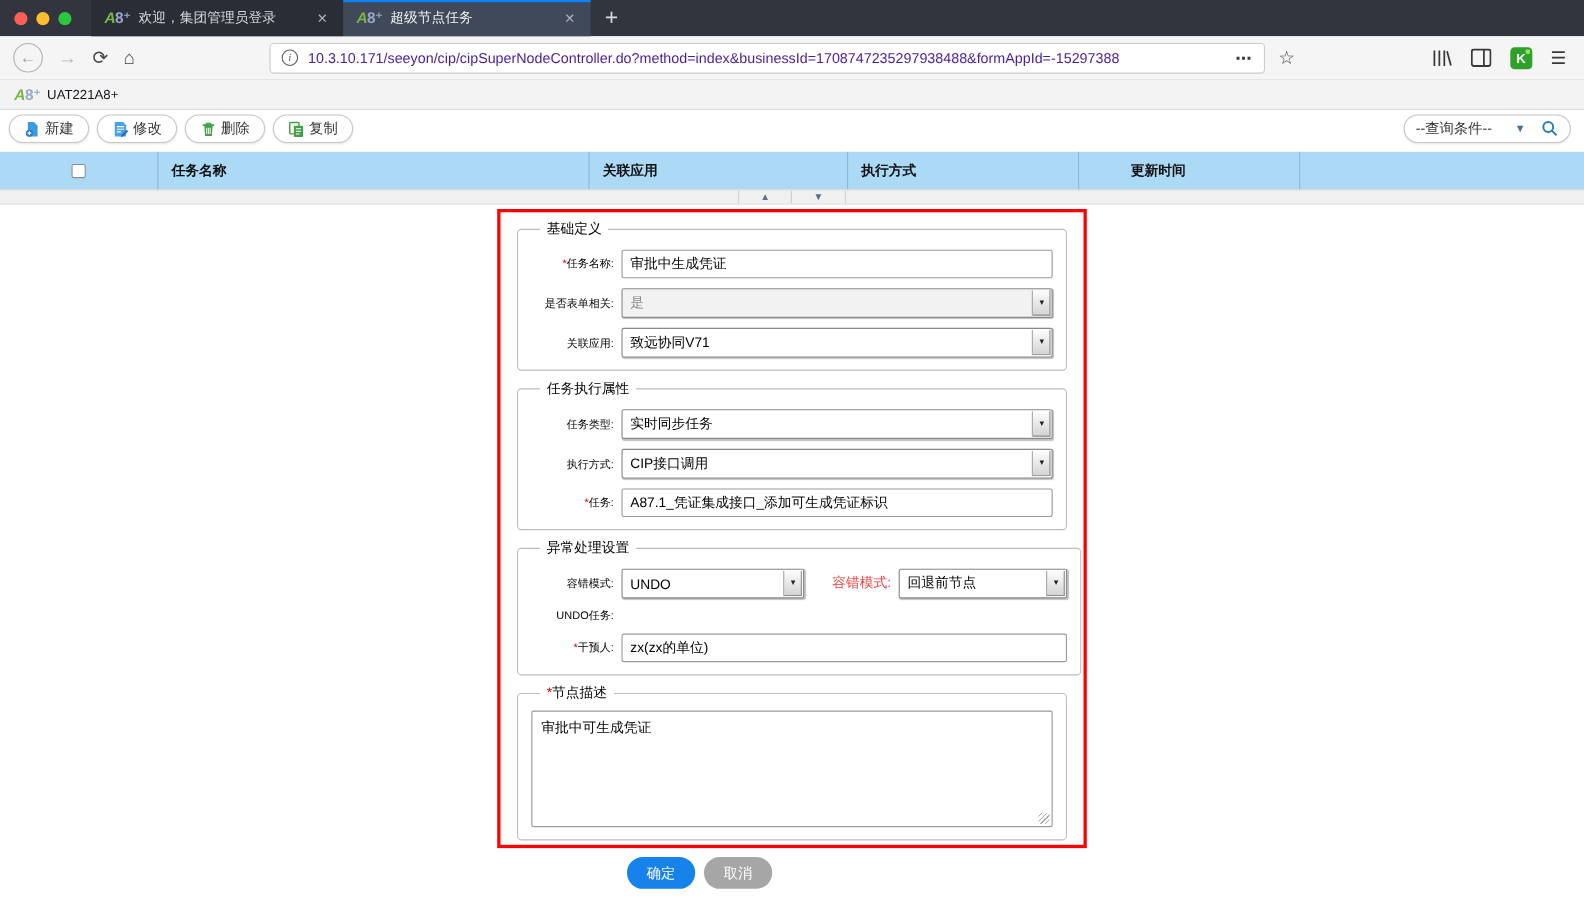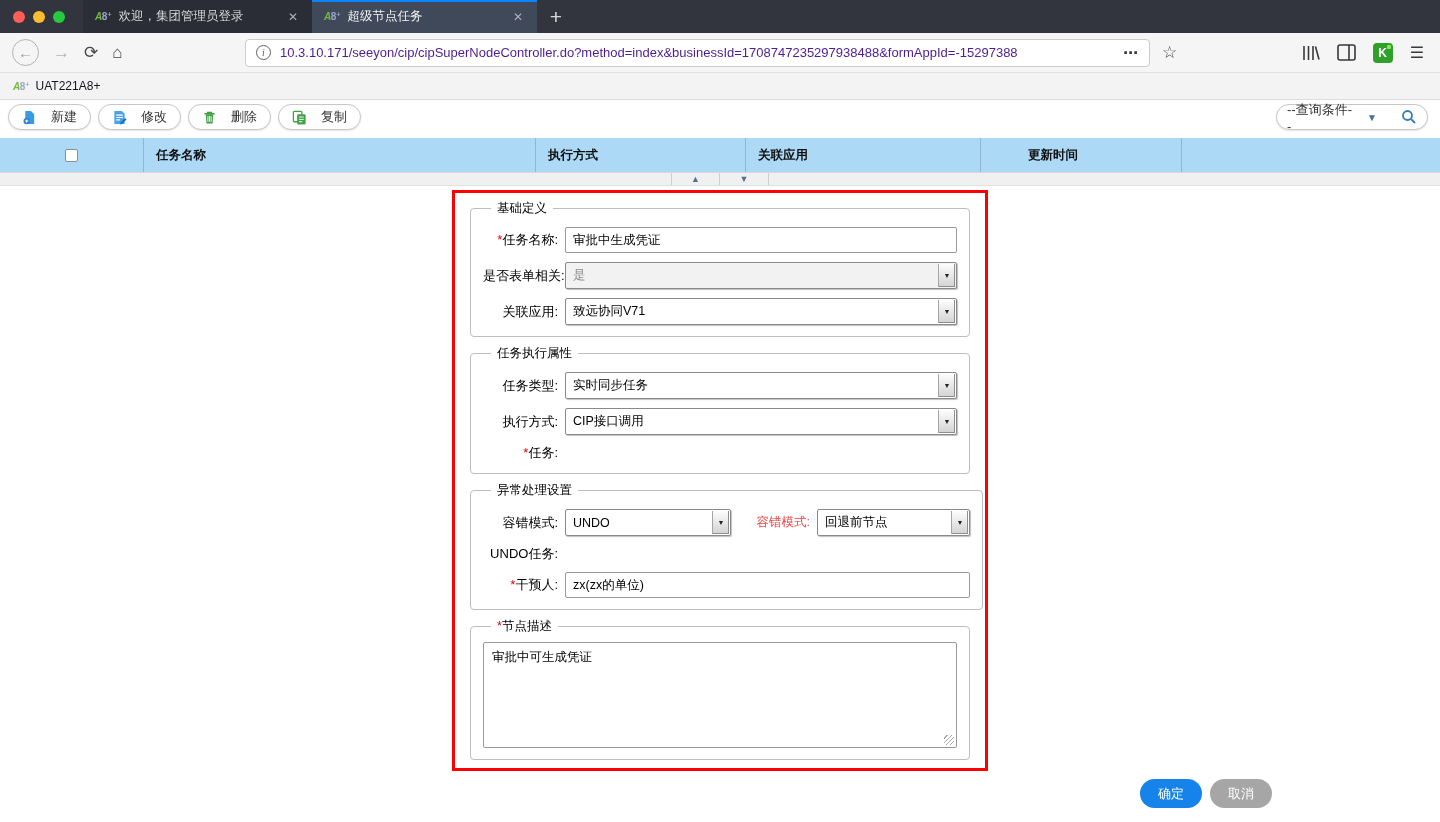--- a/index.html
+++ b/index.html
@@ -9,21 +9,21 @@
 
   
   .tabbar { height:33px; background:#32353e; display:flex; align-items:stretch; }
   .traffic { display:flex; gap:8px; align-items:center; padding:0 18px 0 13px; }
   .light { width:12px; height:12px; border-radius:50%; }
   .light.red{ background:#ff5e57; } .light.yellow{ background:#febc2e; } .light.green{ background:#28c840; }
   .tab { width:229px; display:flex; align-items:center; gap:7px; padding:0 10px 0 12px; font-size:12.5px; position:relative; }
   .tab.inactive { background:#2a2d36; color:#d5d7db; }
   .tab.active { background:#3f4959; color:#f2f3f5; width:225px; }
   .tab.active::before { content:""; position:absolute; top:0; left:0; right:0; height:2px; background:#0a84ff; }
-  .fav { font-size:10px; font-weight:bold; white-space:nowrap; letter-spacing:-0.5px; }
+  .fav { font-size:14px; font-weight:bold; white-space:nowrap; letter-spacing:-0.5px; }
   .fav .fa { color:#76b93e; font-style:italic; }
   .fav .f8 { color:#9aa7c9; }
   .tab-title { flex:1; white-space:nowrap; overflow:hidden; }
   .tab-close { color:#aeb1b9; font-size:12px; padding:2px 4px; }
   .newtab { width:38px; display:flex; align-items:center; justify-content:center; color:#d5d7db; font-size:21px; font-weight:300; }
 
   
   .navbar { height:40px; background:#f5f5f6; border-bottom:1px solid #e0e0e2; display:flex; align-items:center; padding:0 10px; }
   .nav-left { display:flex; align-items:center; gap:14px; width:235px; padding-left:2px; }
   .navbtn { display:flex; align-items:center; justify-content:center; font-size:17px; color:#48484a; }
@@ -39,58 +39,58 @@
   .ext-icon { width:20px; height:20px; background:#2fa12b; border-radius:4px; color:#fff; font-weight:bold; font-size:12px; display:flex; align-items:center; justify-content:center; position:relative; }
   .ext-icon::after { content:""; position:absolute; top:2px; right:2px; width:4px; height:4px; background:#8ce65e; border-radius:1px; }
   .menu-icon { font-size:16px; color:#39393b; }
 
   
   .bookbar { height:27px; background:#f3f3f4; border-bottom:1px solid #dcdcde; display:flex; align-items:center; padding:0 13px; }
   .bookmark { display:flex; align-items:center; gap:6px; font-size:12px; color:#15141a; }
 
   
   .actionbar { height:34px; display:flex; align-items:center; padding:0 8px; }
-  .pill { height:26px; border:1px solid #c7c7c7; border-radius:14px; background:#fff; display:flex; align-items:center; gap:14px; padding:0 13px; font-size:13px; color:#333; box-shadow:0 1px 2px rgba(0,0,0,.10); margin-right:7px; }
+  .pill { height:26px; border:1px solid #c7c7c7; border-radius:14px; background:#fff; display:flex; align-items:center; gap:4px; padding:0 13px; font-size:13px; color:#333; box-shadow:0 1px 2px rgba(0,0,0,.10); margin-right:7px; }
   .pill svg { flex-shrink:0; }
-  .querypill { margin-left:auto; margin-right:4px; width:152px; justify-content:flex-start; gap:12px; padding:0 10px; }
+  .querypill { margin-left:auto; margin-right:4px; width:152px; justify-content:flex-start; gap:2px; padding:0 10px; }
   .query-label { flex:1; color:#333; }
   .query-chevron { color:#4a6f96; font-size:10px; margin-right:12px; }
 
   
   .thead { height:34px; background:#abd9f6; display:flex; margin-top:4px; font-size:12.5px; color:#101010; font-weight:600; align-items:stretch; }
   .th { display:flex; align-items:center; padding-left:12px; border-left:1px solid #8fb6d4; }
   .th.first { border-left:none; justify-content:center; padding-left:0; }
   .checkbox { width:13px; height:13px; border:1px solid #8f8f8f; border-radius:2px; background:#fff; }
 
   
   .splitter { height:14px; background:#f0f0f1; border-top:1px solid #d8d8d8; border-bottom:1px solid #e3e3e3; display:flex; justify-content:center; }
   .split-cell { width:49px; border-left:1px solid #cfcfcf; border-right:1px solid #cfcfcf; display:flex; align-items:center; justify-content:center; font-size:9px; color:#57708e; }
   .split-cell + .split-cell { border-left:none; }
 
   
   .dialog { position:absolute; left:452px; top:190px; width:536px; height:581px; border:3px solid #fe0000; background:#fff; padding:7px 15px 0 15px; }
   fieldset { border:1px solid #bdbdbd; border-radius:4px; padding:1px 12px 11px 12px; margin-bottom:8px; }
   legend { font-size:12.5px; color:#000; padding:0 6px; margin-left:8px; }
   .frow { display:flex; align-items:center; margin-top:9px; }
-  .lbl { width:82px; text-align:right; font-size:13px; color:#000; padding-right:7px; flex-shrink:0; white-space:nowrap; }
+  .lbl { width:82px; text-align:right; font-size:10px; color:#000; padding-right:7px; flex-shrink:0; white-space:nowrap; }
   .req { color:#e60000; }
   .txt { flex:1; height:26px; border:1px solid #999; border-radius:2px; font-size:12.5px; padding:0 7px; color:#000; font-family:inherit; background:#fff; }
   .selectbox { flex:1; height:27px; border:1px solid #8a8a8a; border-radius:2px; background:#fff; display:flex; align-items:center; position:relative; font-size:12.5px; color:#000; padding:0 22px 0 7px; box-shadow:1px 1px 1px rgba(0,0,0,.25); }
   .selectbox.disabled { background:#f2f2f2; color:#8a8a8a; }
   .sel-btn { position:absolute; right:1px; top:1px; bottom:1px; width:17px; background:linear-gradient(#fdfdfd,#d2d2d2); border-left:1px solid #a5a5a5; box-shadow:inset -1px -1px 0 #8e8e8e; display:flex; align-items:center; justify-content:center; font-size:7px; color:#222; }
   .sel-fixed { flex:none; width:166px; }
   .lbl-mid { width:86px; text-align:right; font-size:12.5px; color:#ef4444; padding-right:7px; flex-shrink:0; }
   .sel-fixed2 { flex:none; width:153px; }
   .desc-area { position:relative; margin-top:6px; }
   textarea.desc { width:100%; height:106px; border:1px solid #999; border-radius:2px; font-size:12.5px; padding:6px 8px; color:#000; font-family:inherit; resize:none; display:block; }
   .resize-grip { position:absolute; right:3px; bottom:3px; width:10px; height:10px;
                  background:repeating-linear-gradient(135deg, transparent 0 2px, #a9a9a9 2px 3px); }
 
   
-  .footer { position:absolute; left:0; width:1272px; top:779px; display:flex; justify-content:flex-end; gap:8px; }
+  .footer { position:absolute; left:0; width:1272px; top:779px; display:flex; justify-content:center; gap:8px; }
   .btn { width:62px; height:29px; border:none; border-radius:15px; color:#fff; font-size:13px; display:flex; align-items:center; justify-content:center; font-family:inherit; }
   .btn.ok { background:#1583e9; }
   .btn.cancel { background:#a6a6a6; }
 </style>
 </head>
 <body>
 
 <div class="browser">
 
   <div class="tabbar">
@@ -192,22 +192,22 @@
           <path d="M10 10l4 4" stroke="#2e7fb8" stroke-width="1.8"></path>
         </svg>
     </div>
   </div>
 
   <div class="thead">
     <div class="th first" style="width:143px;">
       <span class="checkbox"></span>
     </div>
     <div class="th" style="width:392px;">任务名称</div>
+    <div class="th" style="width:235px;">关联应用</div>
     <div class="th" style="width:210px;">执行方式</div>
-    <div class="th" style="width:235px;">关联应用</div>
     <div class="th" style="width:201px;padding-left:47px;">更新时间</div>
     <div class="th" style="flex:1;"></div>
   </div>
 
   <div class="splitter">
     <div class="split-cell">
         <span>▲</span>
       </div>
     <div class="split-cell">
         <span>▼</span>
@@ -249,20 +249,21 @@
       </div>
       <div class="frow">
         <span class="lbl">执行方式:</span>
         <div class="selectbox">
           <span>CIP接口调用</span>
           <span class="sel-btn">▼</span>
         </div>
       </div>
       <div class="frow">
         <span class="lbl"><span class="req">*</span><span>任务:</span></span>
+        <input class="txt" type="text" value="A87.1_凭证集成接口_添加可生成凭证标识" style="">
       </div>
     </fieldset>
 
     <fieldset>
       <legend>异常处理设置</legend>
       <div class="frow">
         <span class="lbl">容错模式:</span>
         <div class="selectbox sel-fixed">
           <span>UNDO</span>
           <span class="sel-btn">▼</span>

